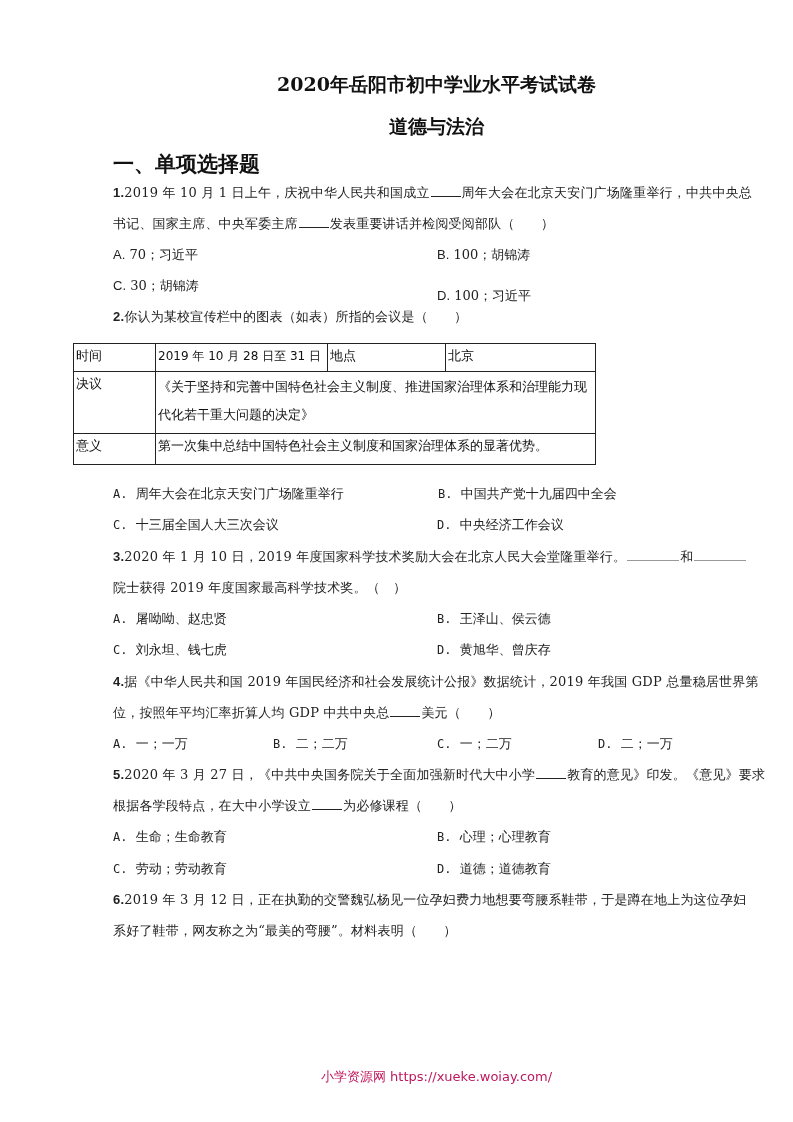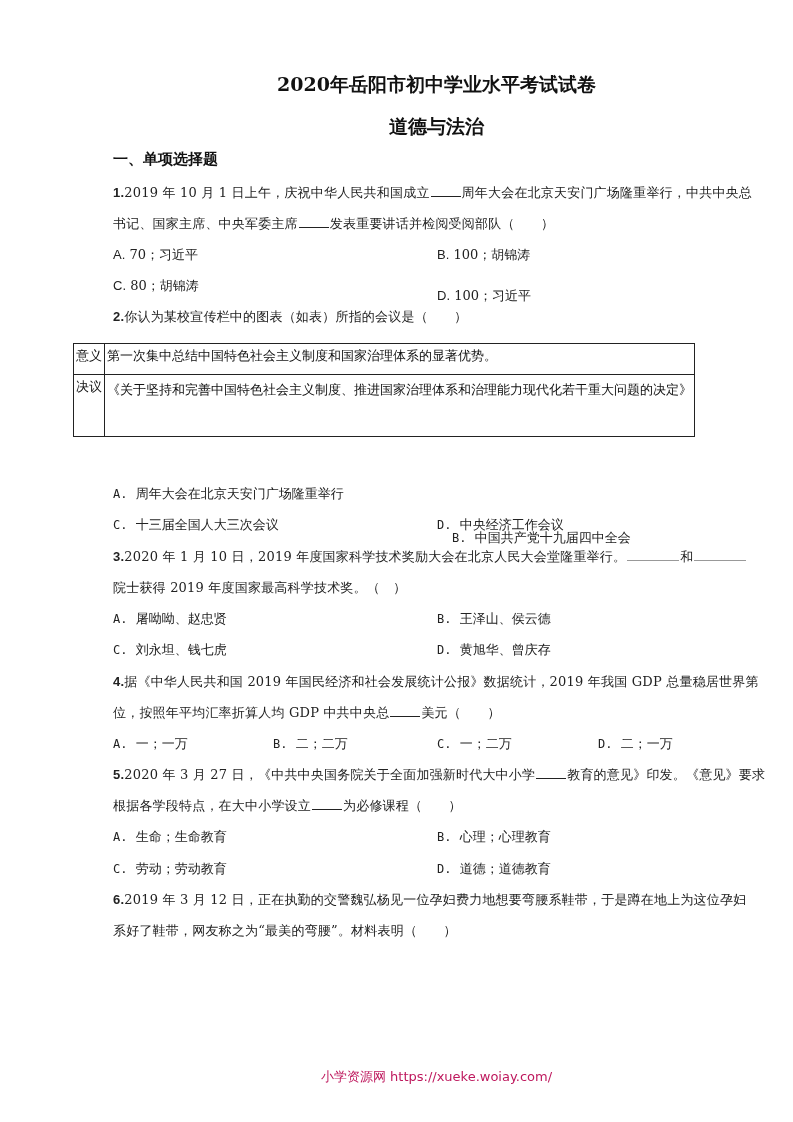--- a/index.html
+++ b/index.html
@@ -1,20 +1,20 @@
 <!DOCTYPE html>
 <html><head>
 <meta charset="utf-8">
 <style>
   html, body { margin:0; padding:0; background:#ffffff; }
   body { width:793px; height:1122px; position:relative; overflow:hidden;
          font-family:"DejaVu Serif","Liberation Serif",serif; color:#222; }
   .abs { position:absolute; white-space:nowrap;padding-left:40px; }
   .title { left:0; width:793px; text-align:center; font-weight:bold; font-size:19px; color:#111; }
-  .section { font-weight:bold; font-size:15px; color:#111; }
+  .section { font-weight:bold; font-size:21px; color:#111; }
   .q { font-size:13px; letter-spacing:0.2px; }
   .qn { font-family:"Liberation Sans",sans-serif; font-weight:bold; }
   .blank { display:inline-block; width:30px; border-bottom:1px solid #222; height:10px; vertical-align:baseline; margin:0 1px; }
   .blank.long { width:52px; border-bottom:1px solid #999; }
   .opt { font-size:13px; }
   .opt .lab { font-family:"Liberation Sans",sans-serif; }
   .opt2 .lab { font-family:"DejaVu Sans Mono","Liberation Mono",monospace; font-size:12px; }
   table.info { position:absolute; left:73px; top:343px; border-collapse:collapse;
                font-family:"DejaVu Sans","Liberation Sans",sans-serif; font-size:13px; color:#111; }
   table.info td { border:1px solid #222; padding:2px 2px; vertical-align:top; line-height:20px; }
@@ -30,42 +30,48 @@
 <div class="abs section" style="left:73px; top:150px;">一、单项选择题</div>
 
 <div class="abs q" style="left:73px; top:184px;">
   <span class="qn">1.</span><span>2019 年 10 月 1 日上午，庆祝中华人民共和国成立</span><span class="blank"></span><span>周年大会在北京天安门广场隆重举行，中共中央总</span>
 </div>
 <div class="abs q" style="left:73px; top:215px;">
   <span>书记、国家主席、中央军委主席</span><span class="blank"></span><span>发表重要讲话并检阅受阅部队（　　）</span>
 </div>
 <div class="abs opt" style="left:73px; top:246px;"><span class="lab">A.</span> <span>70；习近平</span></div>
 <div class="abs opt" style="left:397px; top:246px;"><span class="lab">B.</span> <span>100；胡锦涛</span></div>
-<div class="abs opt" style="left:73px; top:277px;"><span class="lab">C.</span> <span>80；胡锦涛</span></div>
+<div class="abs opt" style="left:73px; top:277px;"><span class="lab">C.</span> <span>30；胡锦涛</span></div>
 <div class="abs opt" style="left:397px; top:287px;"><span class="lab">D.</span> <span>100；习近平</span></div>
 
 <div class="abs q" style="left:73px; top:308px;">
   <span class="qn">2.</span><span>你认为某校宣传栏中的图表（如表）所指的会议是（　　）</span>
 </div>
 
 <table class="info">
   <tbody>
-  <tr style="height:31px;">
-    <td>意义</td>
-    <td colspan="3">第一次集中总结中国特色社会主义制度和国家治理体系的显著优势。</td>
+      <tr style="height:28px;">
+    <td style="width:77px;">时间</td>
+    <td style="width:167px; font-size:12px;">2019 年 10 月 28 日至 31 日</td>
+    <td style="width:113px;">地点</td>
+    <td style="width:145px;">北京</td>
   </tr>
   <tr style="height:62px;">
     <td>决议</td>
     <td colspan="3" style="white-space:normal; line-height:28px; padding-top:1px;">《关于坚持和完善中国特色社会主义制度、推进国家治理体系和治理能力现代化若干重大问题的决定》</td>
   </tr>
+  <tr style="height:31px;">
+    <td>意义</td>
+    <td colspan="3">第一次集中总结中国特色社会主义制度和国家治理体系的显著优势。</td>
+  </tr>
 </tbody>
   </table>
 
 <div class="abs opt opt2" style="left:73px; top:485px;"><span class="lab">A.</span>&nbsp;&nbsp;<span>周年大会在北京天安门广场隆重举行</span></div>
-<div class="abs opt opt2" style="left:412px; top:485px;margin-top:44px;"><span class="lab">B.</span>&nbsp;&nbsp;<span>中国共产党十九届四中全会</span></div>
+<div class="abs opt opt2" style="left:398px; top:485px;"><span class="lab">B.</span>&nbsp;&nbsp;<span>中国共产党十九届四中全会</span></div>
 <div class="abs opt opt2" style="left:73px; top:516px;"><span class="lab">C.</span>&nbsp;&nbsp;<span>十三届全国人大三次会议</span></div>
 <div class="abs opt opt2" style="left:397px; top:516px;"><span class="lab">D.</span>&nbsp;&nbsp;<span>中央经济工作会议</span></div>
 
 <div class="abs q" style="left:73px; top:548px;">
   <span class="qn">3.</span><span>2020 年 1 月 10 日，2019 年度国家科学技术奖励大会在北京人民大会堂隆重举行。</span><span class="blank long"></span><span>和</span><span class="blank long"></span>
 </div>
 <div class="abs q" style="left:73px; top:579px;">院士获得 2019 年度国家最高科学技术奖。（　）</div>
 <div class="abs opt opt2" style="left:73px; top:610px;"><span class="lab">A.</span>&nbsp;&nbsp;<span>屠呦呦、赵忠贤</span></div>
 <div class="abs opt opt2" style="left:397px; top:610px;"><span class="lab">B.</span>&nbsp;&nbsp;<span>王泽山、侯云德</span></div>
 <div class="abs opt opt2" style="left:73px; top:641px;"><span class="lab">C.</span>&nbsp;&nbsp;<span>刘永坦、钱七虎</span></div>

